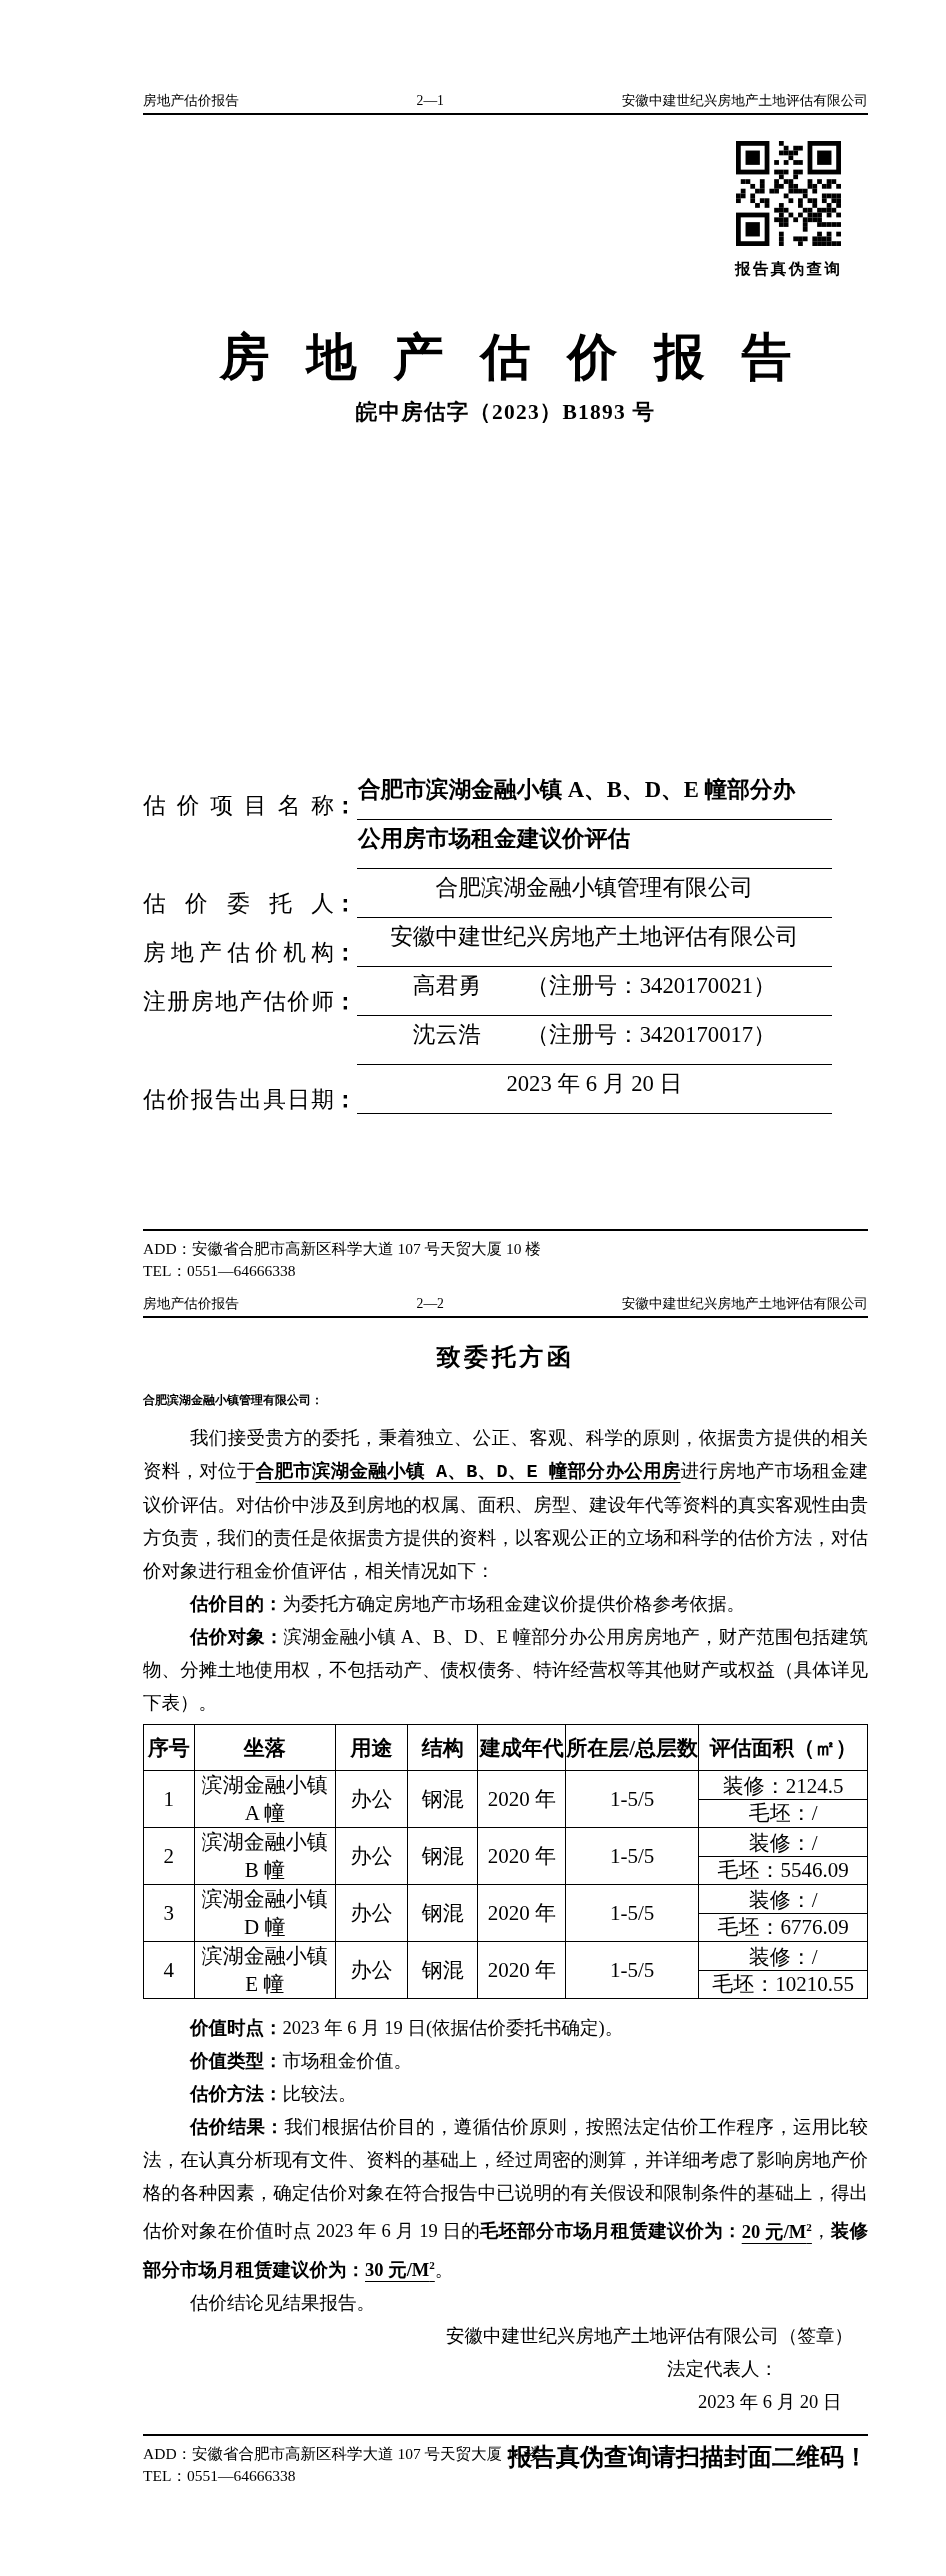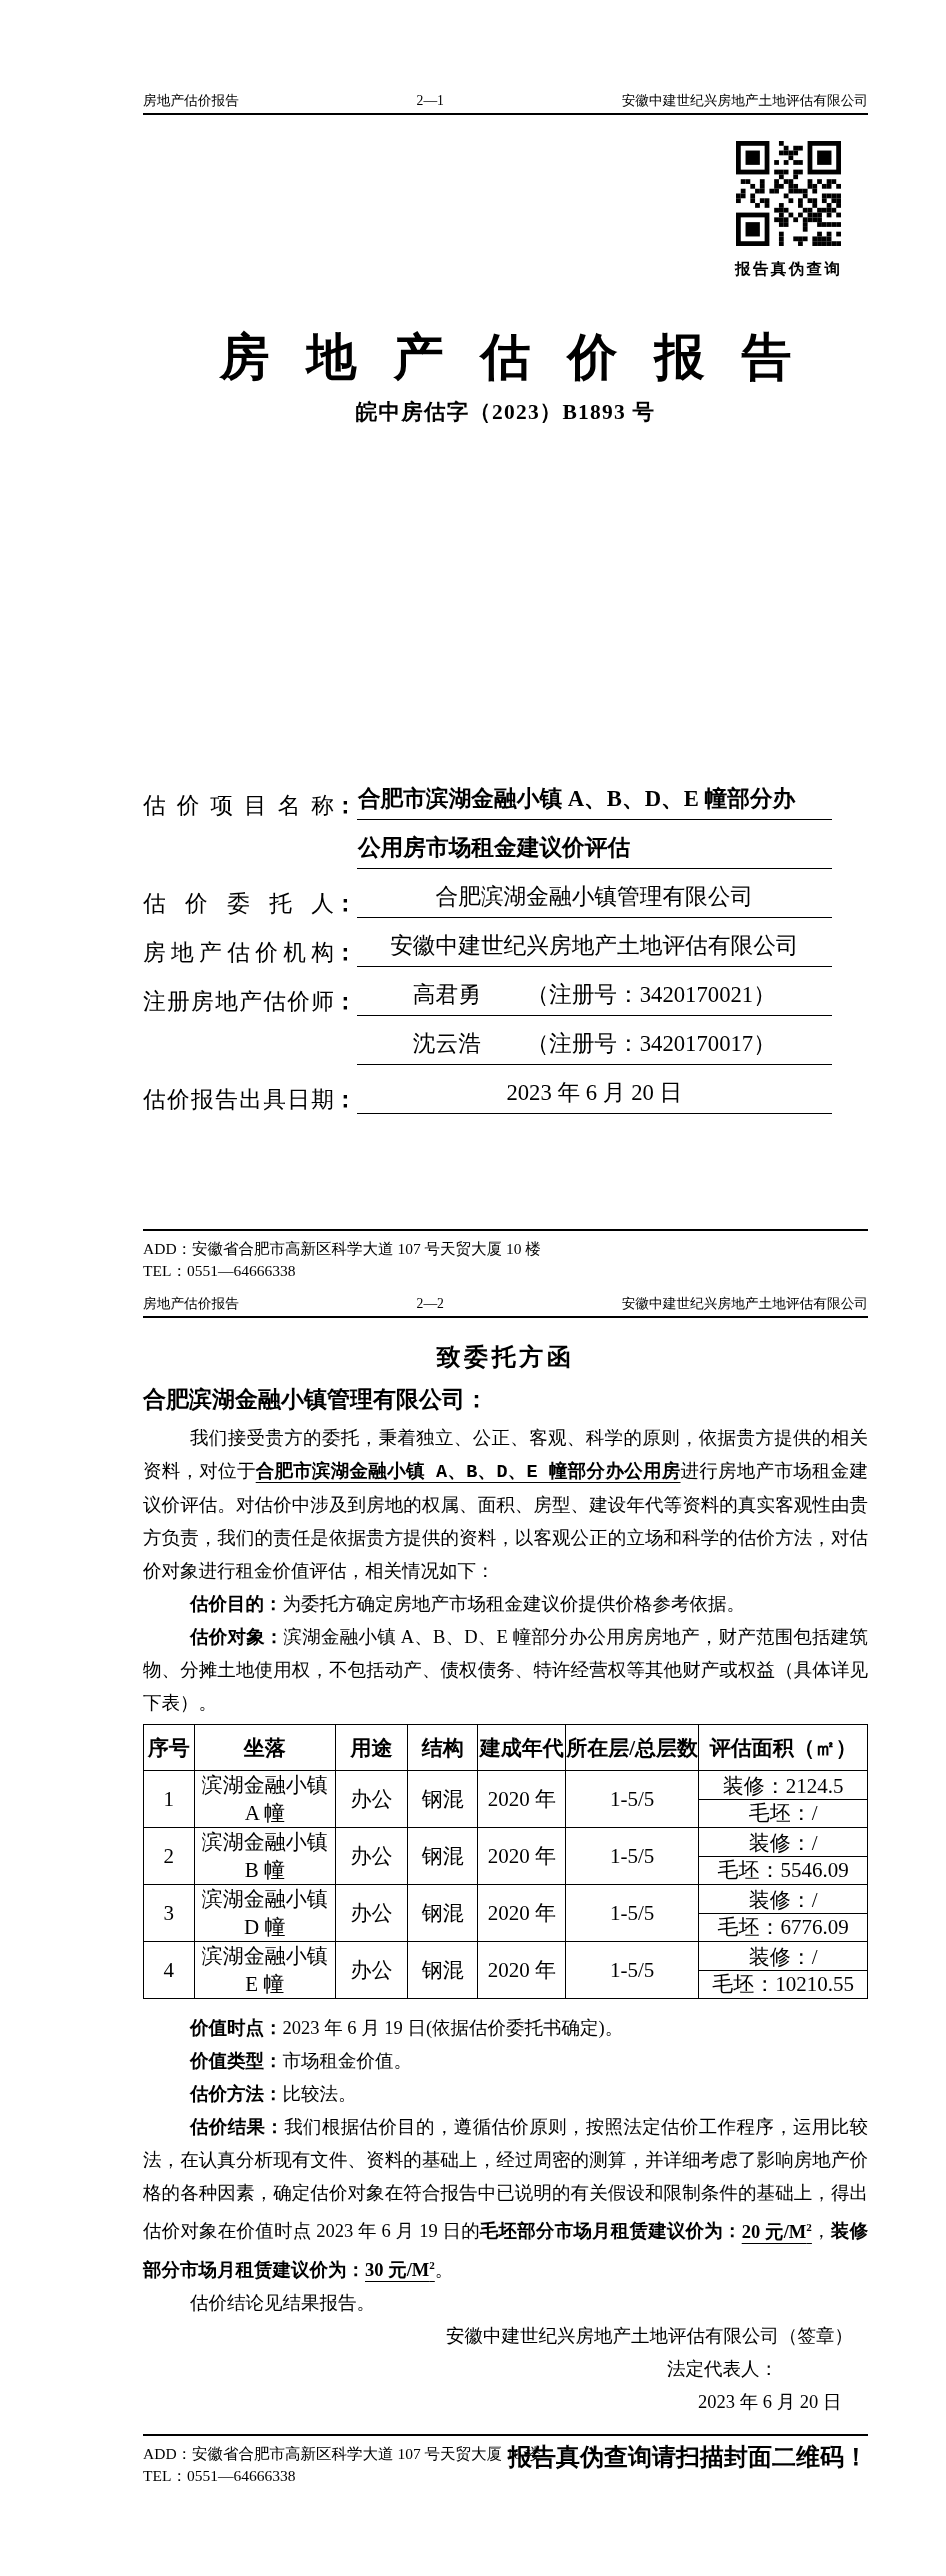--- a/index.html
+++ b/index.html
@@ -37,38 +37,38 @@
 
   .fields { margin-top:346px; }
   .f-row { display:flex; align-items:flex-end; height:49px; }
   .f-label {
     width:191px; font-size:22.7px; font-weight:normal;
     text-align:justify; text-align-last:justify; line-height:27.4px;
   }
   .f-colon { width:22.7px; font-size:22.7px; font-weight:bold; line-height:27.4px; }
   .f-value {
     flex:1; margin-right:36px; border-bottom:1.8px solid #000;
-    font-size:22.7px; line-height:29px; padding-bottom:6px; white-space:nowrap;font-family:Liberation Serif, serif;
+    font-size:22.7px; line-height:29px; padding-bottom:15px; white-space:nowrap;font-family:Liberation Serif, serif;
   }
   .f-value.center { text-align:center; }
   .f-value.left { padding-left:1.2px; }
   .f-value.bold { font-weight:bold; }
 
   
   .page-footer {
     position:absolute; left:143px; right:78px;
     border-top:2.4px solid #000; padding-top:7.2px;
     font-size:15.5px; line-height:22px;
   }
   .p1 .page-footer { top:1229px; }
   .p2 .page-footer { top:1146px; }
 
   
   .letter-title { margin-top:24px; text-align:center; font-size:24px; font-weight:bold; line-height:31px; letter-spacing:3.6px; }
-  .salutation { margin-top:14.3px; font-size:23px; font-weight:bold; line-height:26px; }
+  .salutation { margin-top:14.3px; font-size:12px; font-weight:bold; line-height:26px; }
   .para { font-size:18.5px; line-height:33px; text-align:justify; margin:0; }
   .indent { text-indent:47px; }
   .para b.u-em { text-decoration:underline; text-decoration-thickness:1.2px; text-underline-offset:4.8px;font-family:Liberation Mono, monospace; }
   .para .price { font-weight:bold; text-decoration:underline; text-decoration-thickness:1.2px; text-underline-offset:4.8px;margin-top:36px; }
   .para sup { font-size:60%; vertical-align:super; }
   .mt14 { margin-top:8.3px; }
 
   
   table.appraisal {
     width:100%; margin-top:4.8px; border-collapse:collapse;

